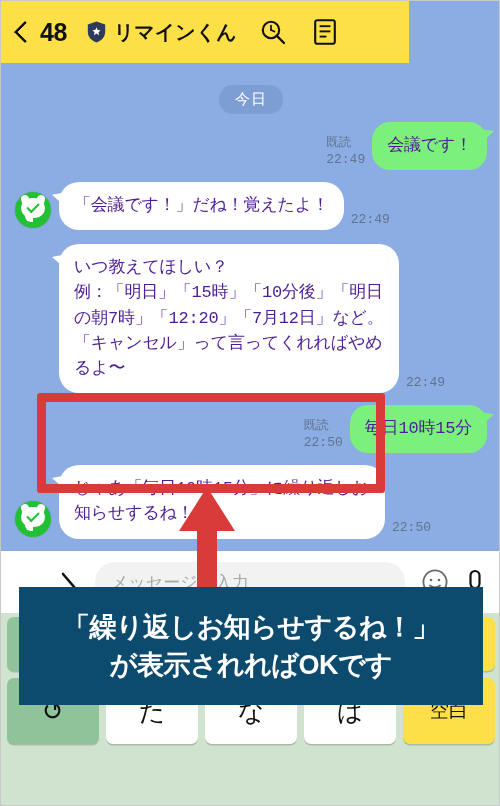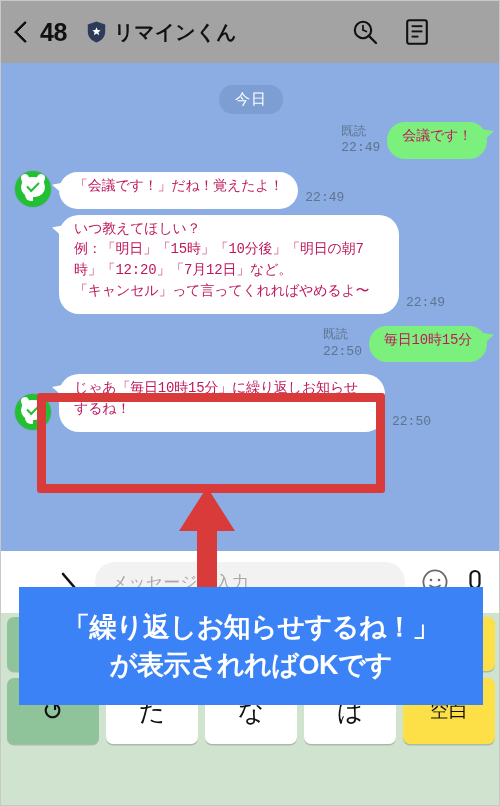--- a/index.html
+++ b/index.html
@@ -17,23 +17,23 @@
     overflow: hidden;
     background: #8badE3;
     border: 1px solid #c8c8c8;
     box-sizing: border-box;
   }
 
   
   .header {
     position: absolute;
     left: 0; top: 0;
-    width: 500px;
+    width: 408px;
     height: 62px;
-    background: #a3a3a3;
+    background: #fde047;
     display: flex;
     align-items: center;
     box-sizing: border-box;
     padding: 0 18px 0 16px;
     z-index: 5;
   }
   .hdr-back {
     display: flex;
     align-items: center;
     gap: 7px;
@@ -167,24 +167,24 @@
     width: 8px; height: 8px;
     background: #ffffff;
     border-radius: 50% 50% 0 0;
   }
   .avatar .ear-l { left: 6px; transform: rotate(-18deg); }
   .avatar .ear-r { left: 22px; transform: rotate(18deg); }
 
   .bubble {
     position: relative;
     max-width: 310px;
-    padding: 4px 15px 12px 15px;
-    font-size: 14px;
+    padding: 11px 15px 12px 15px;
+    font-size: 17px;
     line-height: 1.48;
-    color: #be185d;
+    color: #4c1d95;
     letter-spacing: -0.2px;
     word-break: break-all;
   }
   .bubble.in {
     background: #ffffff;
     border-radius: 20px;
   }
   .bubble.in:before {
     content: "";
     position: absolute;
@@ -288,21 +288,21 @@
   .arrow {
     position: absolute;
     left: 178px; top: 486px;
     width: 56px; height: 110px;
     z-index: 21;
   }
   .banner {
     position: absolute;
     left: 18px; top: 586px;
     width: 464px; height: 118px;
-    background: #3b82f6;
+    background: #0c4a6e;
     z-index: 22;
     display: flex;
     flex-direction: column;
     align-items: center;
     justify-content: center;
     color: #ffffff;
     font-weight: bold;
     font-size: 27px;
     line-height: 1.42;
     letter-spacing: -0.5px;
@@ -372,21 +372,21 @@
         <span class="ear-r"></span>
         <span class="bub"></span>
         <span class="tick"></span>
       </div>
       <div class="bubble in">「会議です！」だね！覚えたよ！</div>
       <div class="meta left">
         <span>22:49</span>
       </div>
     </div>
 
-    <div class="row in" style="margin-top:6px;padding-left:58px;">
+    <div class="row in" style="margin-top:14px;padding-left:58px;">
       <div class="bubble in" style="white-space:pre-line;">いつ教えてほしい？
 例：「明日」「15時」「10分後」「明日の朝7時」「12:20」「7月12日」など。
 「キャンセル」って言ってくれればやめるよ〜</div>
       <div class="meta left" style="align-self:flex-end;">
         <span>22:49</span>
       </div>
     </div>
 
     <div class="row out" style="margin-top:12px;">
       <div class="meta">

